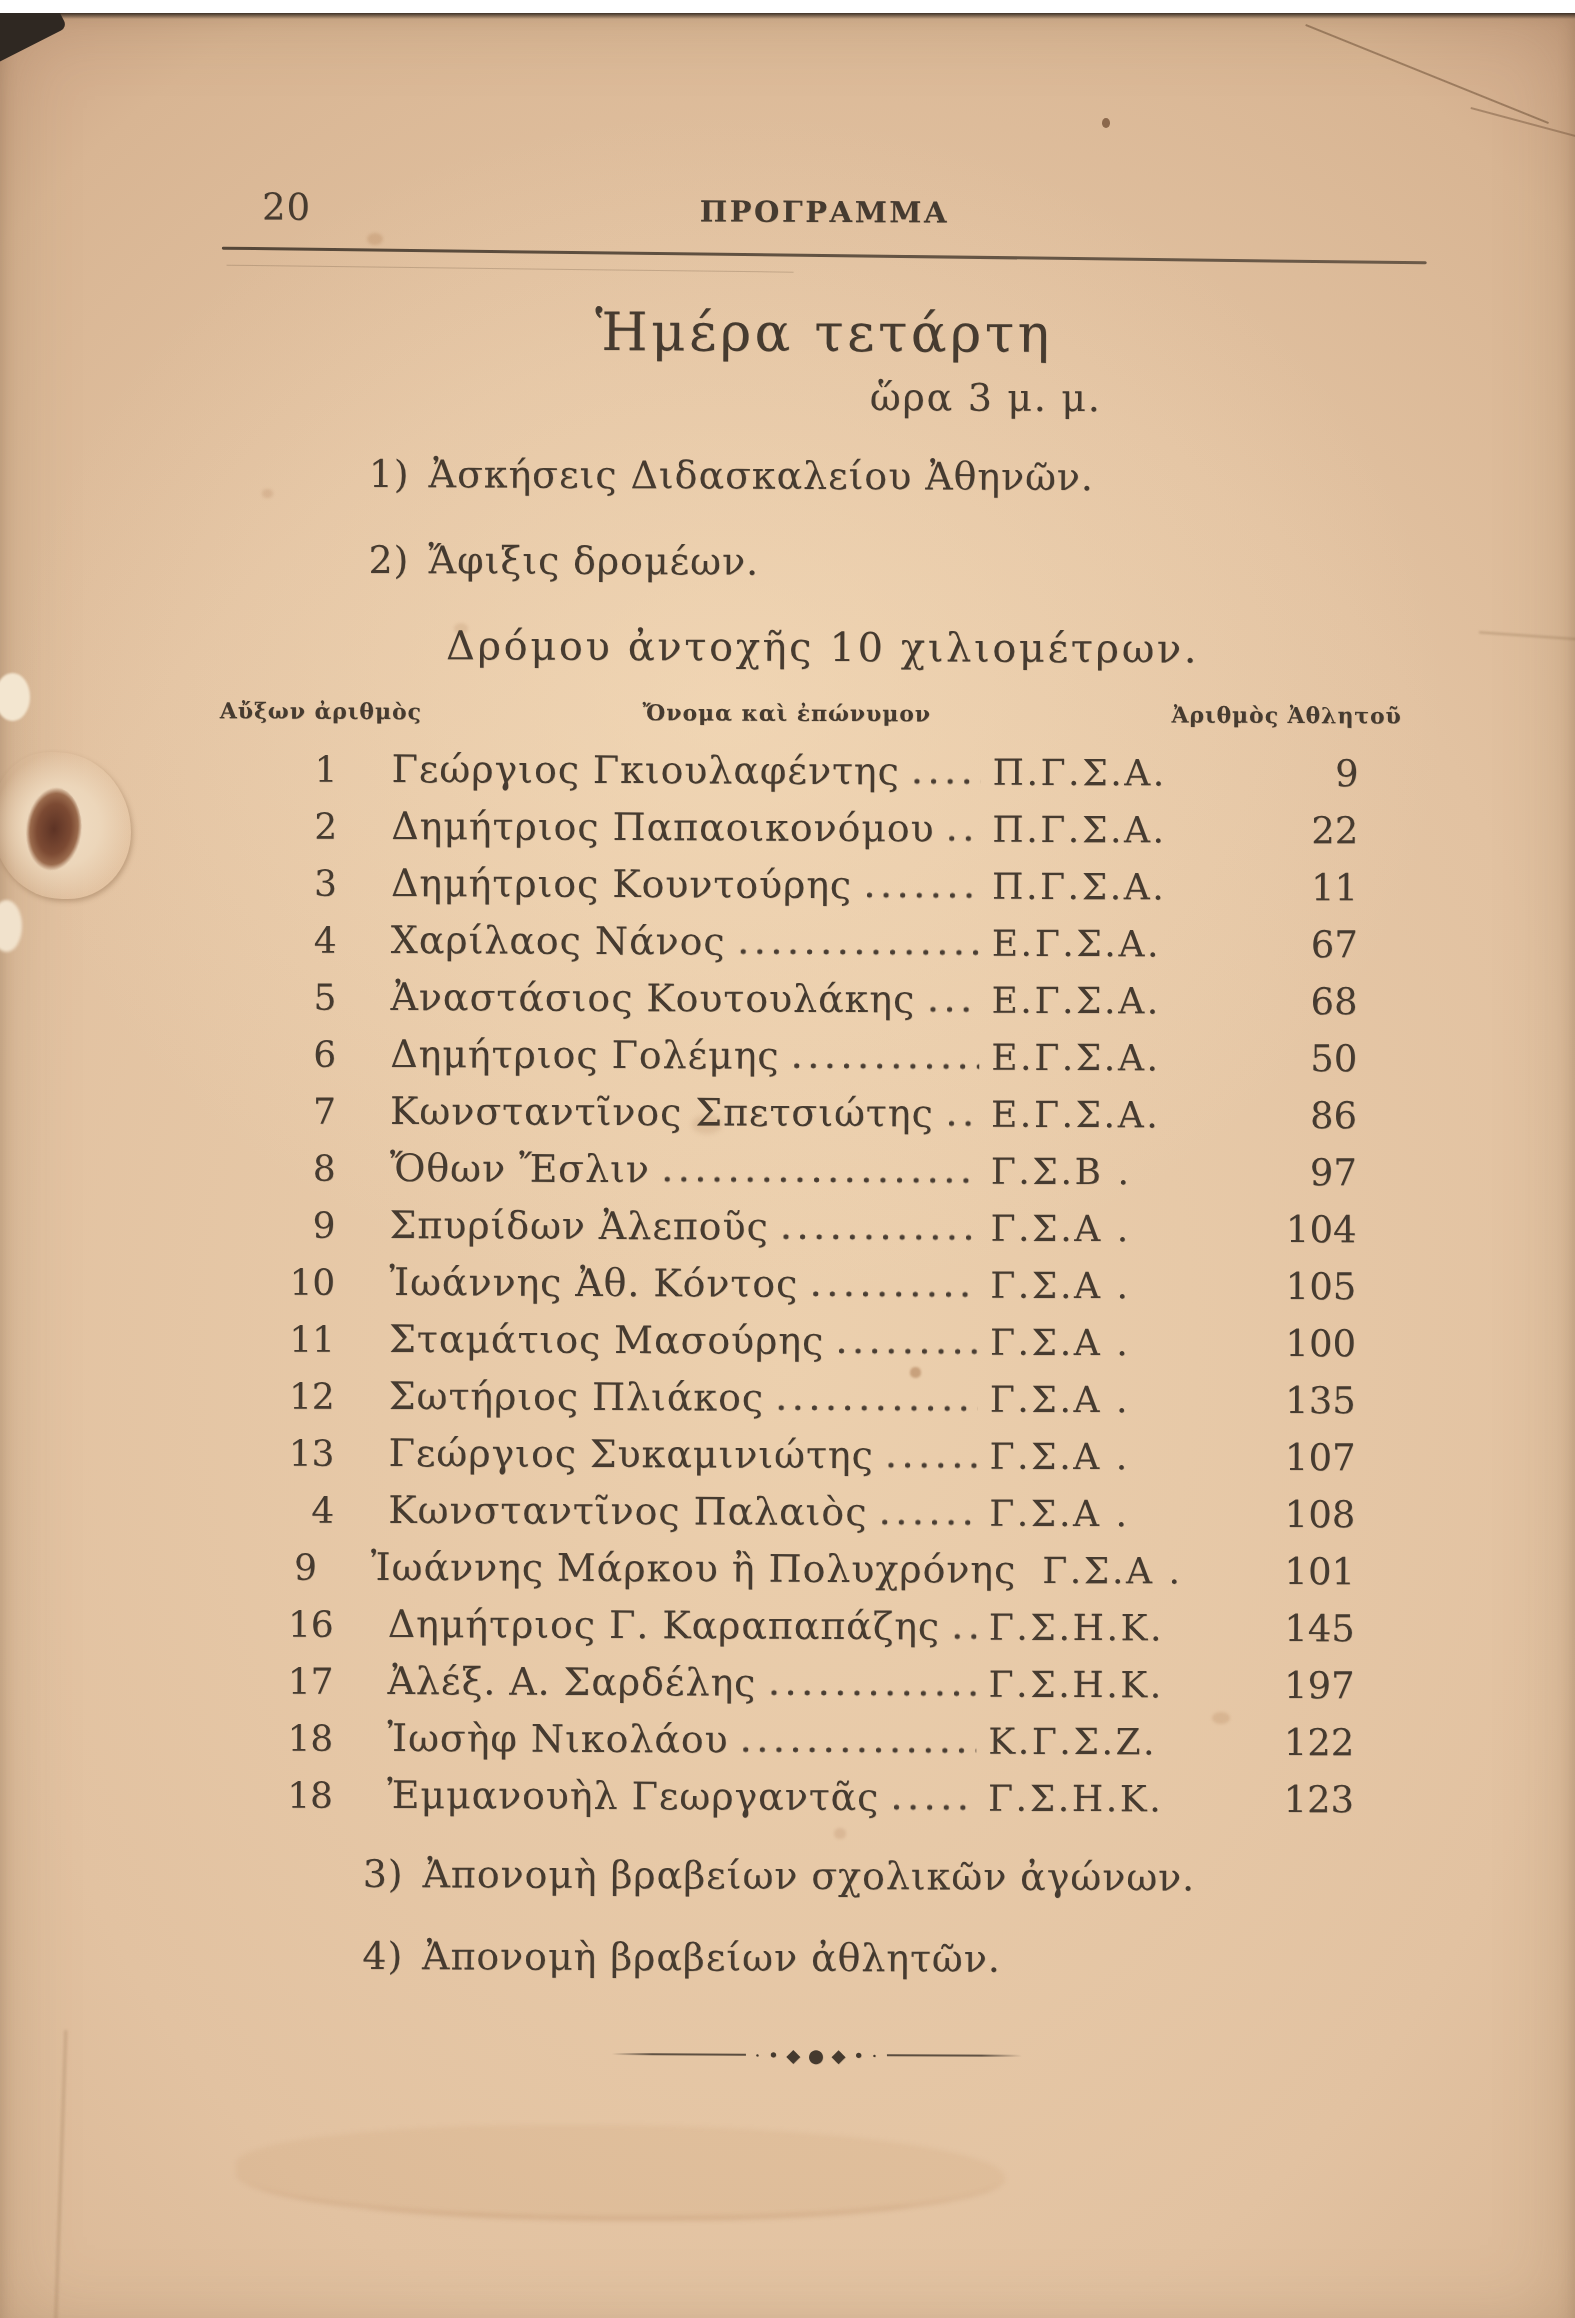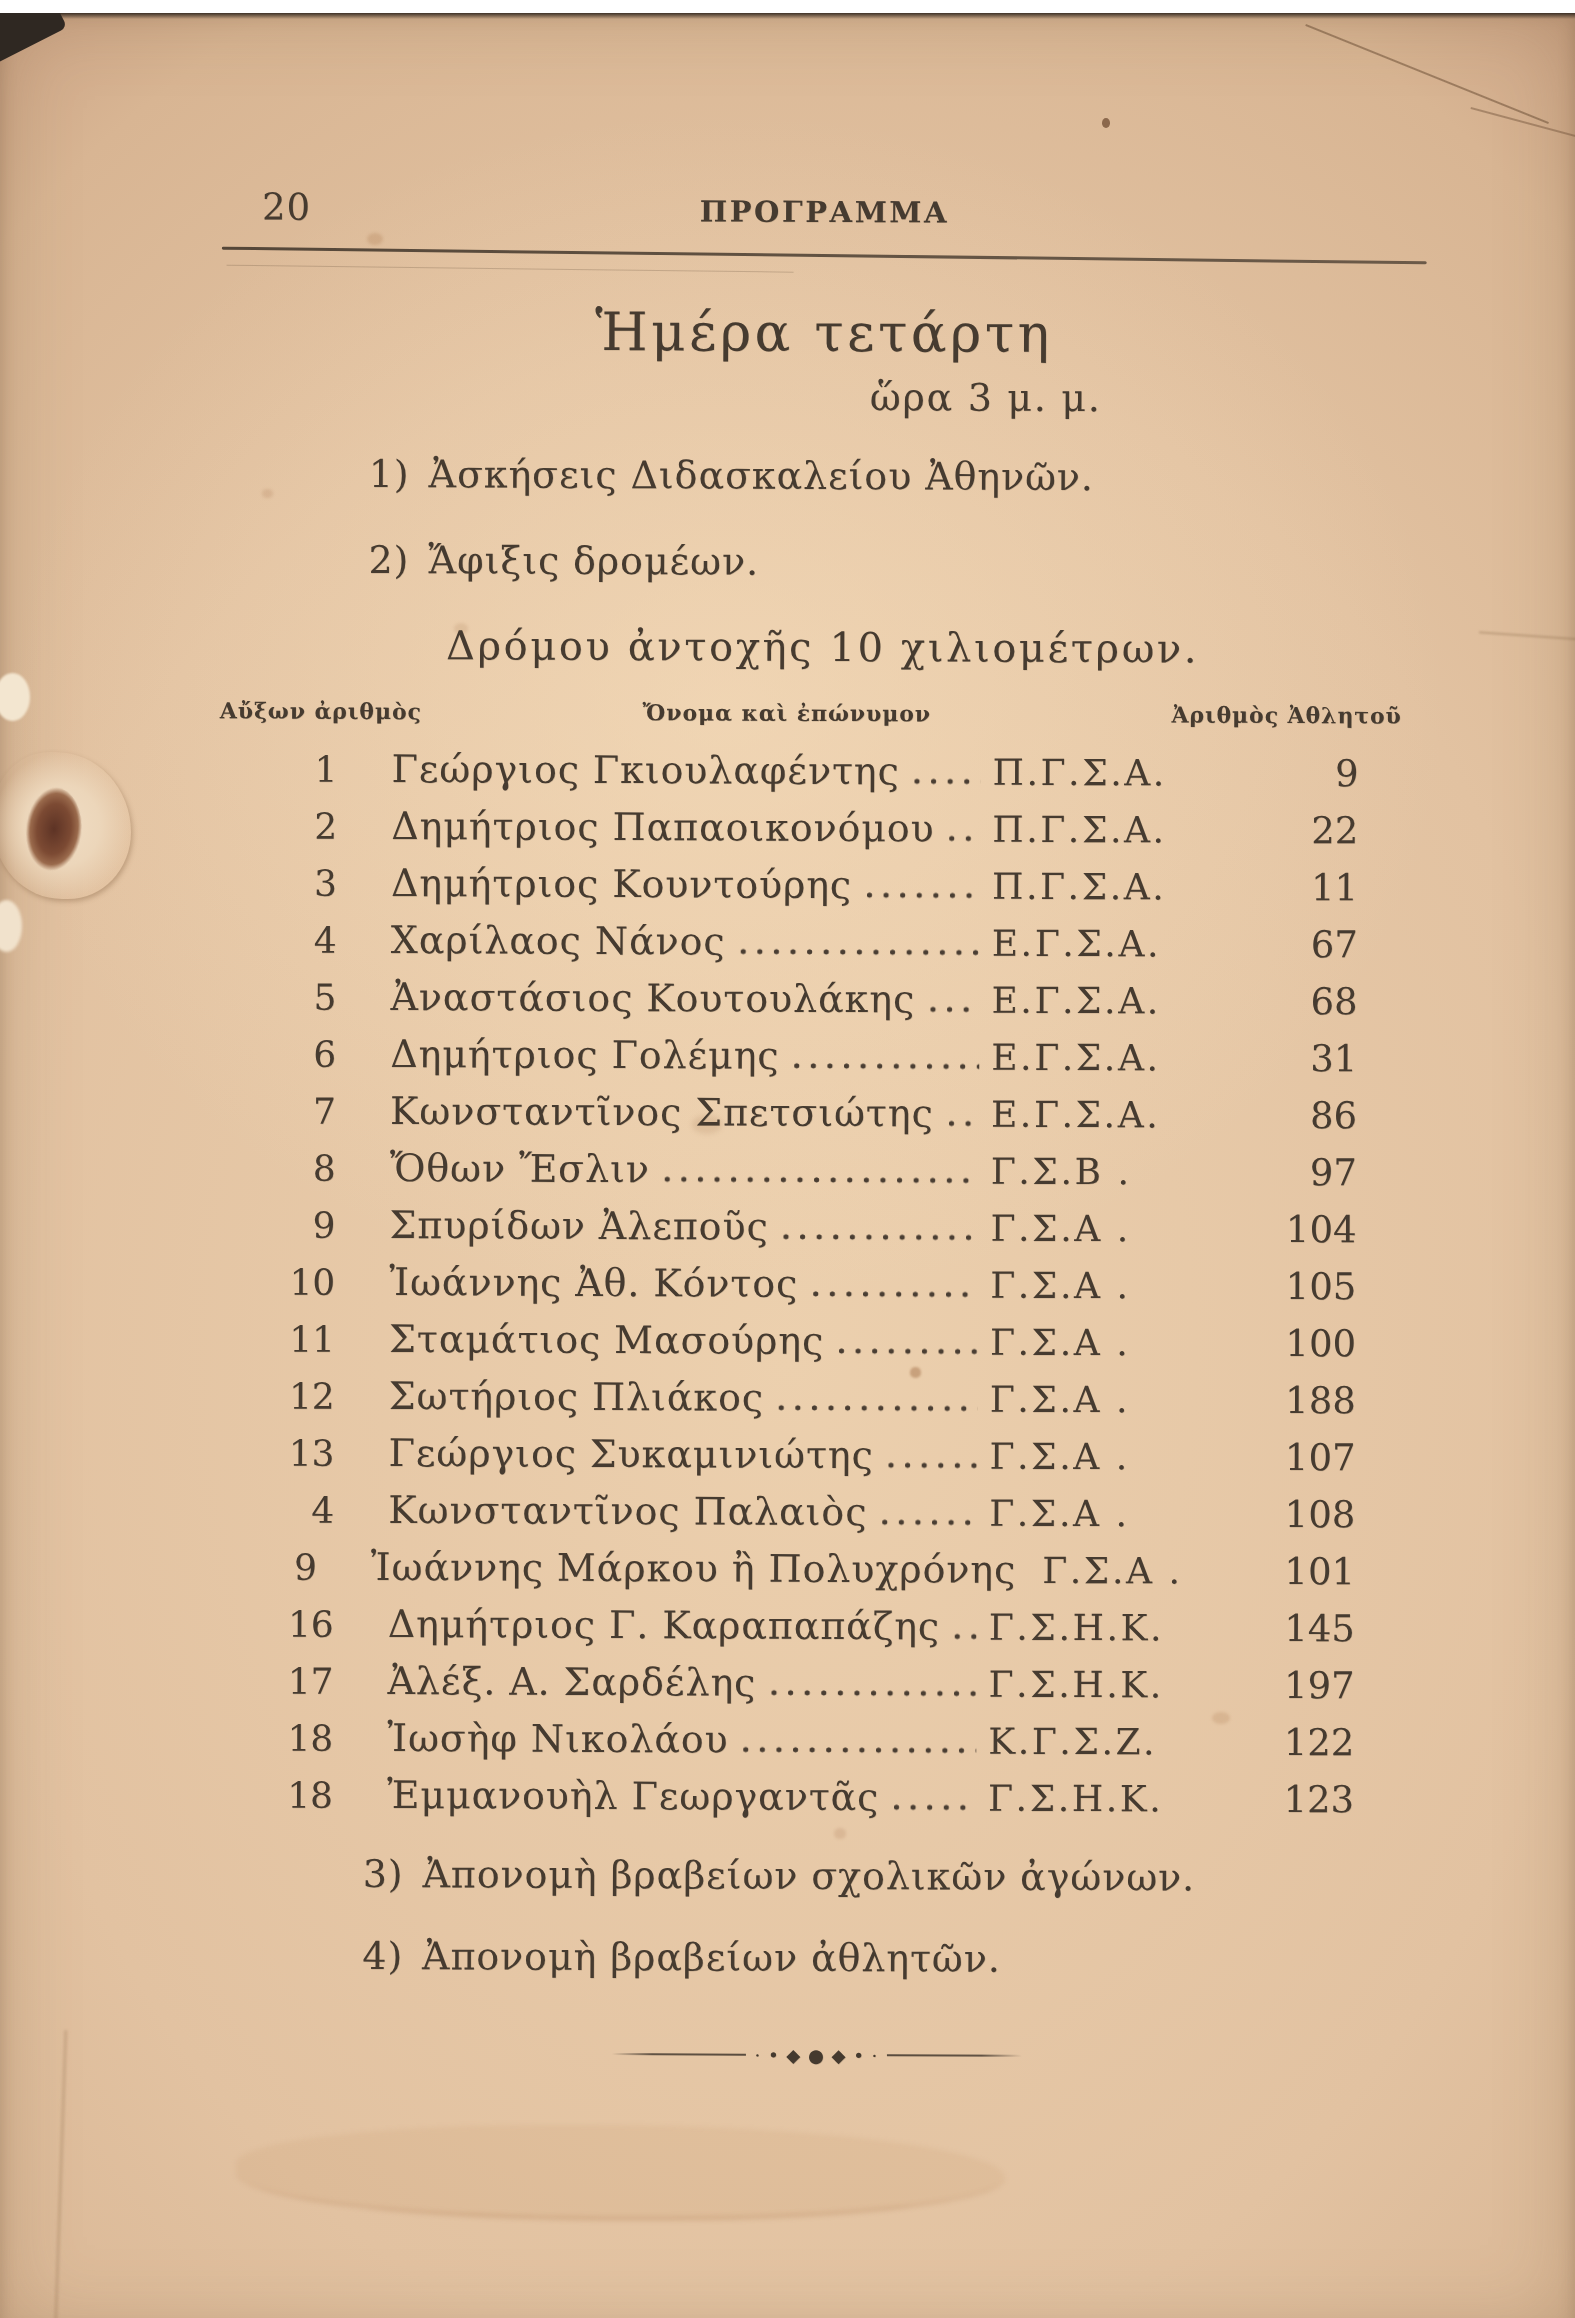--- a/index.html
+++ b/index.html
@@ -173,21 +173,21 @@
           <span class="dots"></span>
           <span class="club">Ε.Γ.Σ.Α.</span>
           <span class="ath">68</span>
         </div>
 
         <div class="row">
           <span class="no">6</span>
           <span class="nm">Δημήτριος Γολέμης</span>
           <span class="dots"></span>
           <span class="club">Ε.Γ.Σ.Α.</span>
-          <span class="ath">31</span>
+          <span class="ath">50</span>
         </div>
 
         <div class="row">
           <span class="no">7</span>
           <span class="nm">Κωνσταντῖνος Σπετσιώτης</span>
           <span class="dots"></span>
           <span class="club">Ε.Γ.Σ.Α.</span>
           <span class="ath">86</span>
         </div>
 
@@ -221,21 +221,21 @@
           <span class="dots"></span>
           <span class="club">Γ.Σ.Α .</span>
           <span class="ath">100</span>
         </div>
 
         <div class="row">
           <span class="no">12</span>
           <span class="nm">Σωτήριος Πλιάκος</span>
           <span class="dots"></span>
           <span class="club">Γ.Σ.Α .</span>
-          <span class="ath">188</span>
+          <span class="ath">135</span>
         </div>
 
         <div class="row">
           <span class="no">13</span>
           <span class="nm">Γεώργιος Συκαμινιώτης</span>
           <span class="dots"></span>
           <span class="club">Γ.Σ.Α .</span>
           <span class="ath">107</span>
         </div>
 

